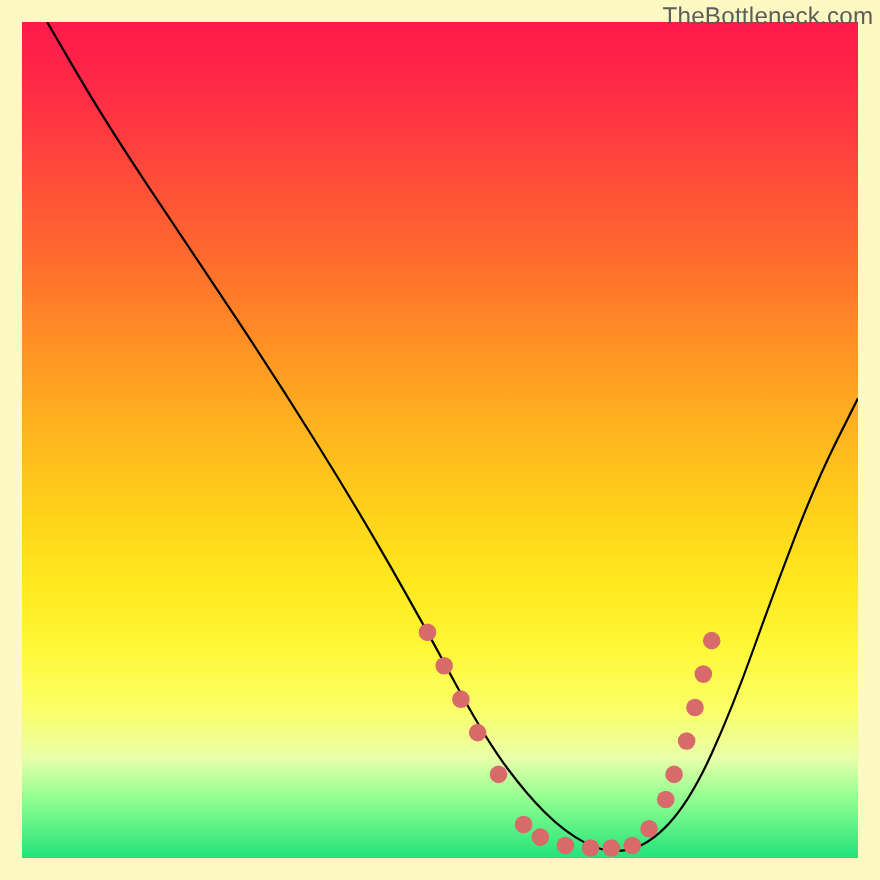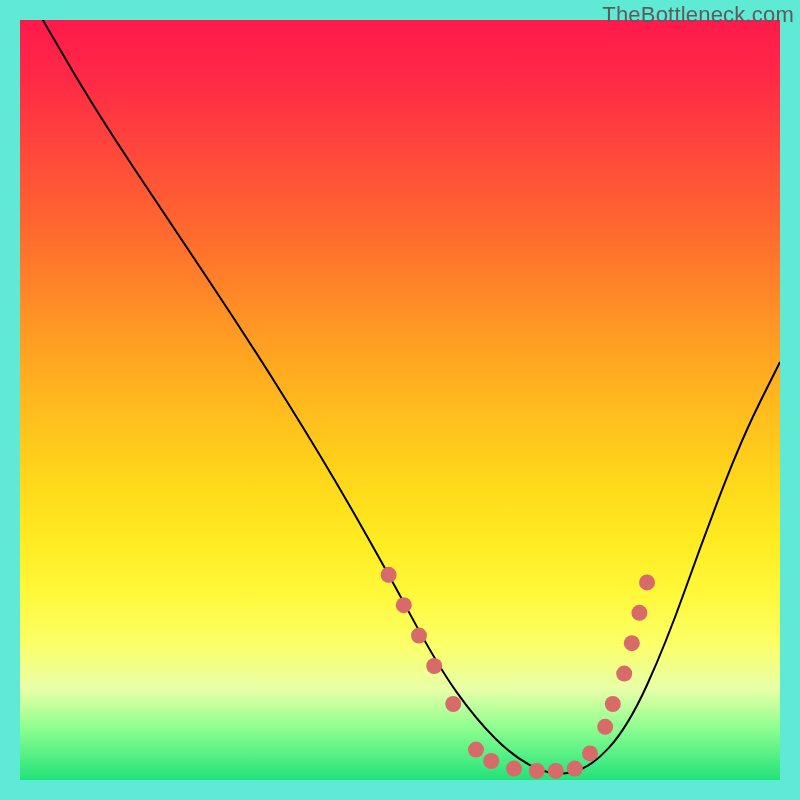--- a/index.html
+++ b/index.html
@@ -1,21 +1,21 @@
 <!DOCTYPE html>
 <html><head>
 <meta charset="utf-8">
 <style>
   * { margin: 0; padding: 0; box-sizing: border-box; }
   html, body { width: 800px; height: 800px; background: #000; overflow: hidden; }
   .frame {
     position: relative;
     width: 800px;
     height: 800px;
-    background: #5eead4;
+    background: #fef9c3;
   }
   .plot-area {
     position: absolute;
     left: 20px;
     top: 20px;
     width: 760px;
     height: 760px;
     background: linear-gradient(to bottom,
       #ff1a4b 0%,
       #ff2a46 8%,

